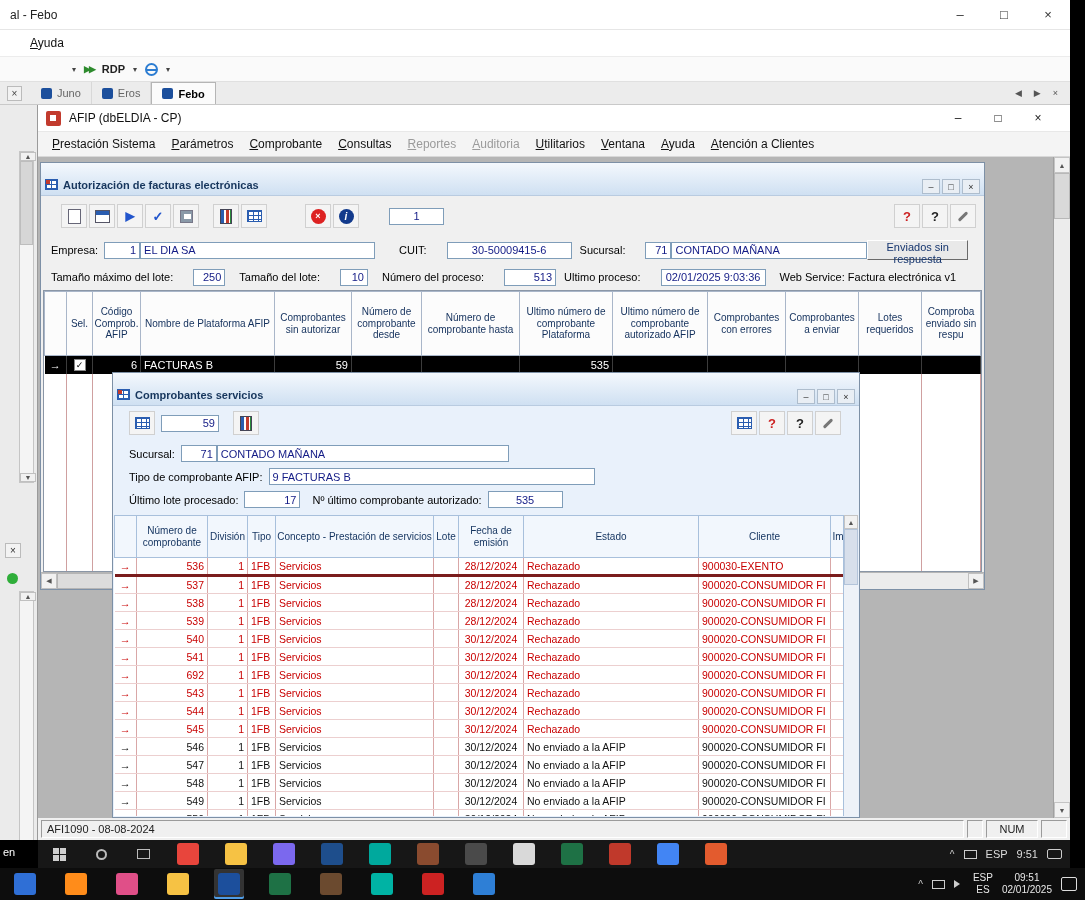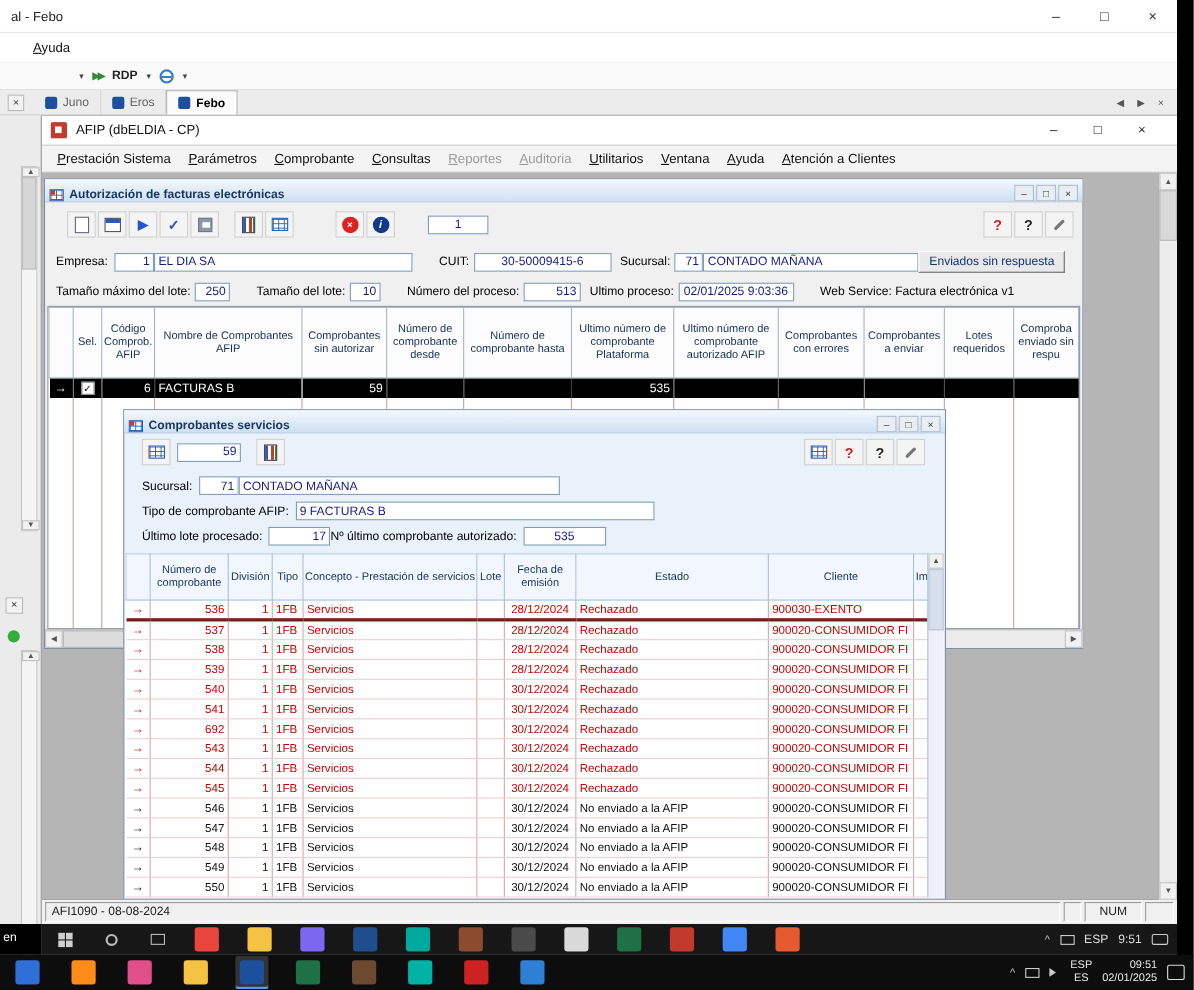--- a/index.html
+++ b/index.html
@@ -22,21 +22,21 @@
 .globe{width:13px;height:13px;border:2px solid #2d7dd2;border-radius:50%;background-image:linear-gradient(transparent 4px,#2d7dd2 4px 6px,transparent 6px)}
 #tab-strip{height:23px;background:#ececec;border-bottom:1px solid #c9c9c9;display:flex;align-items:center}
 .ts-x{width:15px;height:15px;margin:0 9px 0 7px;display:flex;align-items:center;justify-content:center;font-size:10px;color:#444;border:1px solid #bbb;background:#f2f2f2}
 #tabs{display:flex;height:100%;align-items:stretch}
 .tab{display:flex;align-items:center;gap:5px;padding:0 10px;font-size:11px;color:#666;border-right:1px solid #d8d8d8}
 .tab.active{background:#fbfbfb;color:#000;font-weight:bold;border:1px solid #b5b5b5;border-bottom:none}
 .tab-ico{width:11px;height:11px;background:#1c4f9c;border-radius:2px}
 .ts-right{margin-left:auto;display:flex;gap:12px;padding-right:12px;color:#555;font-size:9px;align-items:center}
 
 
-#session{position:absolute;left:38px;top:105px;width:1032px;height:735px;background:#0f172a}
+#session{position:absolute;left:38px;top:105px;width:1032px;height:735px;background:#3b82f6}
 #afip-titlebar{height:27px;background:#fff;display:flex;align-items:center;padding-left:8px;gap:8px;border-bottom:1px solid #e8e8e8}
 .afip-ico{width:15px;height:15px;background:#c23b2e;border-radius:2px;background-image:linear-gradient(#fff 0 0);background-size:6px 6px;background-repeat:no-repeat;background-position:4px 4px}
 #afip-title{font-size:12px;color:#111}
 .afip-controls{margin-left:auto;display:flex;margin-right:12px}
 .abtn{width:40px;height:26px;display:flex;align-items:center;justify-content:center;font-size:12px;color:#222}
 #afip-menubar{height:25px;background:#f4f4f4;border-bottom:1px solid #d8d8d8;display:flex;align-items:center;padding-left:6px}
 #mdi{position:absolute;left:0;top:52px;width:1032px;height:661px;background:#b5b5b5;overflow:hidden}
 
 
 #mdi-vscroll{position:absolute;right:0;top:0;width:17px;height:100%;background:#ececec;border-left:1px solid #a0a0a0;display:flex;flex-direction:column;z-index:1}
@@ -44,30 +44,30 @@
 .vthumb{height:46px;background:#d9d9d9;border:1px solid #b8b8b8}
 .vtrack{flex:1}
 
 
 #afip-statusbar{position:absolute;left:0;top:713px;width:1032px;height:22px;background:#f0f0f0;display:flex;gap:3px;padding:2px 3px;align-items:stretch}
 .sbp{border:1px solid;border-color:#9b9b9b #fff #fff #9b9b9b;font-size:11px;display:flex;align-items:center;padding:0 5px;color:#222;background:#f0f0f0}
 .sbp-msg{flex:1}.sbp-a{width:16px}.sbp-num{width:52px;justify-content:center}.sbp-b{width:26px}
 
 
 .childwin{position:absolute;border:1px solid #7d90a6;background:#f0f0f0;display:flex;flex-direction:column}
-.ctitle{height:21px;background:linear-gradient(#f4f8fd,#cfe0f2);display:flex;align-items:flex-end;gap:5px;padding:0 4px;border-bottom:1px solid #b9cbe0;flex:none}
+.ctitle{height:21px;background:linear-gradient(#f4f8fd,#cfe0f2);display:flex;align-items:flex-start;gap:5px;padding:16px 4px;border-bottom:1px solid #b9cbe0;flex:none}
 .cicon{width:13px;height:11px;background-color:#fff;border:1px solid #2a5db0;background-image:linear-gradient(#c23b2e 0 0),linear-gradient(#2a5db0 1px,transparent 1px),linear-gradient(90deg,#2a5db0 1px,transparent 1px);background-size:4px 4px,100% 4px,5px 100%;background-repeat:no-repeat,repeat,repeat}
 .ctext{font-size:11px;font-weight:bold;color:#17365d;white-space:nowrap}
 .cbtns{margin-left:auto;display:flex;gap:2px}
 .cbtn{width:18px;height:15px;display:flex;align-items:center;justify-content:center;font-size:9px;color:#333;background:#e9eef4;border:1px solid #aebdcd}
 .tbtn{width:26px;height:24px;display:flex;align-items:center;justify-content:center;background:#f4f4f4;border:1px solid #d0d0d0;flex:none}
 .field{height:17px;display:inline-flex;align-items:center;padding:0 3px;border:1px solid #7f9db9;background:#fff;color:#131b86;font-size:11px;white-space:nowrap;overflow:hidden;flex:none}
 .num{justify-content:flex-end}.ctrf{justify-content:center}
 .label{font-size:11px;color:#000;white-space:nowrap;flex:none}
-.ml4{margin-left:4px}.ml6{margin-left:6px}.ml8{margin-left:8px}.ml10{margin-left:24px}.ml12{}.ml24{margin-left:24px}
+.ml4{margin-left:20px}.ml6{margin-left:6px}.ml8{margin-left:8px}.ml10{margin-left:14px}.ml12{margin-left:12px}.ml24{margin-left:24px}
 .w26{width:26px}.w28{width:28px}.w30{width:52px}.w32{width:32px}.w36{width:36px}.w56{width:56px}.w58{width:58px}.w75{width:75px}.w105{width:105px}.w125{width:125px}.w196{width:196px}.w235{width:235px}.w292{width:292px}.w326{width:326px}
 .sb-btn{width:16px;display:flex;align-items:center;justify-content:center;font-size:7px;color:#555;background:#f1f1f1;border:1px solid #c0c0c0;flex:none}
 
 
 .ic-doc{width:13px;height:15px;background:#fff;border:1px solid #667}
 .ic-props{width:15px;height:13px;border:1px solid #556;background:linear-gradient(#2a5db0 0 4px,#fff 4px)}
 .ic-run{color:#2255cc;font-size:12px;font-weight:bold}
 .ic-check{color:#2255cc;font-size:13px;font-weight:bold}
 .ic-save{width:13px;height:13px;background:linear-gradient(#fff 0 0) 3px 3px/7px 5px no-repeat,#8a99a8;border:1px solid #778}
 .ic-ledger{width:12px;height:15px;border:1px solid #445;background:linear-gradient(90deg,#2a5db0 0 3px,#fff 3px 5px,#c23b2e 5px 8px,#fff 8px 9px,#2a8a3a 9px 12px)}
@@ -143,21 +143,21 @@
 .tb-app.active{background:#333;box-shadow:inset 0 -2px 0 #4f9de8;border-radius:2px}
 .tb-glyph{width:22px;height:22px;border-radius:3px}
 .tray{margin-left:auto;display:flex;align-items:center;gap:9px;padding-right:8px;font-size:11px}
 .chev{font-size:10px;color:#ccc}
 .mon-ico{width:13px;height:9px;border:1px solid #ccc}
 .kb-ico{width:15px;height:10px;border:1px solid #ccc;border-radius:2px}
 .spk-ico{width:0;height:0;border:4px solid transparent;border-left:6px solid #ccc}
 #host-taskbar{position:absolute;left:0;top:868px;width:1085px;height:32px;background:#0d0d0d;display:flex;align-items:center;color:#e8e8e8;z-index:6}
 #host-taskbar .tb-app{width:30px;height:30px}
 .stack{display:flex;flex-direction:column;align-items:center;font-size:10px;line-height:1.2}
-.stack.right{align-items:flex-end}
+.stack.right{}
 .bubble{width:16px;height:14px;border:1px solid #ddd;border-radius:2px}
 </style>
 </head>
 <body>
 
 <div id="host">
   <div id="host-titlebar">
     <span id="host-title">al - Febo</span>
     <span class="host-controls">
       <span class="hbtn">–</span>
@@ -318,21 +318,21 @@
                 <col style="width:73px">
                 <col style="width:63px">
                 <col>
             </colgroup>
             <tbody>
               <tr class="ahead">
                 <td></td>
 
               <td>Sel.</td>
                   <td>Código Comprob. AFIP</td>
-                  <td>Nombre de Comprobantes AFIP</td>
+                  <td>Nombre de Plataforma AFIP</td>
                   <td>Comprobantes sin autorizar</td>
                   <td>Número de comprobante desde</td>
                   <td>Número de comprobante hasta</td>
                   <td>Ultimo número de comprobante Plataforma</td>
                   <td>Ultimo número de comprobante autorizado AFIP</td>
                   <td>Comprobantes con errores</td>
                   <td>Comprobantes a enviar</td>
                   <td>Lotes requeridos</td>
                   <td>Comproba enviado sin respu</td>
                 </tr>

